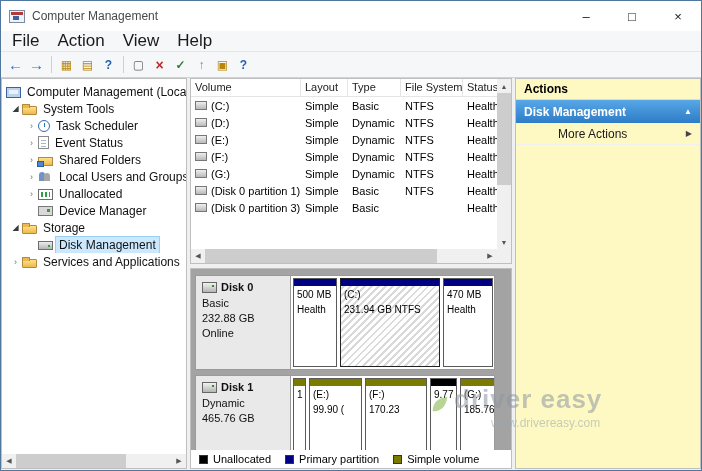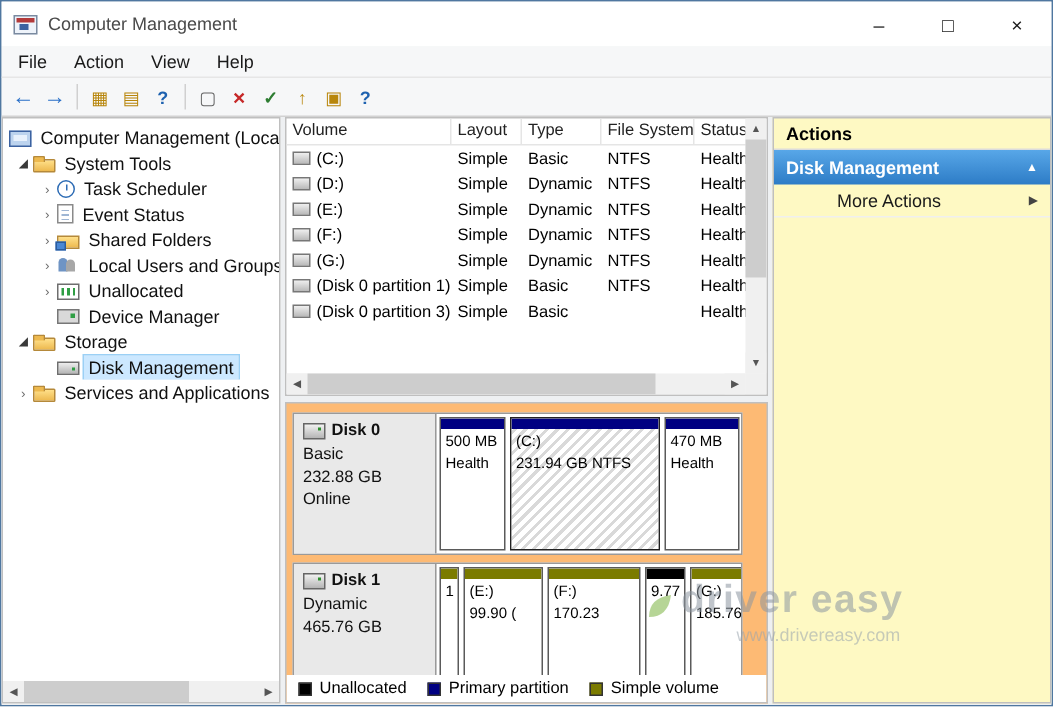--- a/index.html
+++ b/index.html
@@ -11,21 +11,21 @@
   .titlebar{height:30px;background:#fff;display:flex;align-items:center;}
   .app-icon{width:16px;height:13px;margin:0 7px 0 8px;background:#eef3fa;border:1px solid #7a8aa0;position:relative;flex:none;}
   .app-icon::before{content:"";position:absolute;left:1px;top:1px;right:1px;height:3px;background:#b33a3a;}
   .app-icon::after{content:"";position:absolute;left:3px;bottom:2px;width:6px;height:4px;background:#3c62a0;}
   .title-text{font-size:12px;color:#4a4a4a;text-align:right;}
   .win-controls{margin-left:auto;display:flex;height:100%;}
   .win-btn{width:46px;display:flex;align-items:center;justify-content:center;font-size:13px;color:#1a1a1a;}
 
   
   .menubar{height:21px;background:#f6f7f8;display:flex;align-items:center;padding-left:2px;border-bottom:1px solid #e6e6e6;}
-  .menu-item{font-size:12px;color:#1a1a1a;padding:0 9px;height:100%;display:flex;align-items:center;}
+  .menu-item{font-size:17px;color:#1a1a1a;padding:0 9px;height:100%;display:flex;align-items:center;}
   .toolbar{height:26px;background:#f6f7f8;border-bottom:1px solid #d2d2d2;display:flex;align-items:center;padding-left:4px;}
   .tb-sep{width:1px;height:17px;background:#d0d0d0;margin:0 4px;}
   .tb-ico{width:21px;height:21px;display:flex;align-items:center;justify-content:center;font-size:12px;color:#555;}
   .tb-arrow{color:#2a70c8;font-size:15px;font-weight:bold;}
   .c-gold{color:#b8860b;}
   .c-blue{color:#1e62b0;font-weight:bold;}
   .c-red{color:#c62828;font-weight:bold;font-size:14px;}
   .c-green{color:#2e7d32;font-weight:bold;}
   .c-gray{color:#666;}
 
@@ -81,21 +81,21 @@
   .vico{width:12px;height:9px;background:linear-gradient(#efefef,#b9b9b9);border:1px solid #777;flex:none;}
   .vscroll{position:absolute;top:0;right:0;bottom:14px;width:14px;background:#f0f0f0;display:flex;flex-direction:column;align-items:center;}
   .vthumb{width:100%;height:92px;background:#cdcdcd;}
   .vspace{flex:1;}
   .hscroll{position:absolute;left:0;right:14px;bottom:0;height:14px;background:#f0f0f0;display:flex;align-items:center;}
   .hthumb{width:232px;height:100%;background:#cdcdcd;}
   .hscroll .sarrow:last-child{margin-left:auto;}
   .scorner{position:absolute;right:0;bottom:0;width:14px;height:14px;background:#f0f0f0;}
 
   .gsplit{height:4px;flex:none;}
-  .graphic-pane{flex:1;background:#fdba74;border:1px solid #bfbfbf;position:relative;overflow:hidden;padding:6px 0 0 4px;}
+  .graphic-pane{flex:1;background:#a3a3a3;border:1px solid #bfbfbf;position:relative;overflow:hidden;padding:6px 0 0 4px;}
 
   .disk-row{width:300px;border:1px solid #9a9a9a;display:flex;height:95px;margin-bottom:5px;background:#fff;}
   .disk-info{width:95px;background:#e9e9e9;border-right:1px solid #9a9a9a;padding:5px 6px;font-size:11px;color:#111;flex:none;overflow:hidden;}
   .dname{font-weight:bold;display:flex;align-items:center;gap:4px;margin-bottom:4px;white-space:nowrap;}
   .dicon{width:15px;height:11px;background:linear-gradient(#f2f2f2,#b5b5b5);border:1px solid #666;position:relative;flex:none;}
   .dicon::after{content:"";position:absolute;right:2px;top:2px;width:2px;height:2px;background:#2f8f2f;}
   .dline{margin-bottom:3px;white-space:nowrap;}
   .parts{flex:1;display:flex;padding:2px;overflow:hidden;}
   .part{border:1px solid #5a5a5a;margin-right:3px;display:flex;flex-direction:column;flex:none;background:#fff;overflow:hidden;justify-content:space-between;}
   .pstrip{height:7px;flex:none;}

